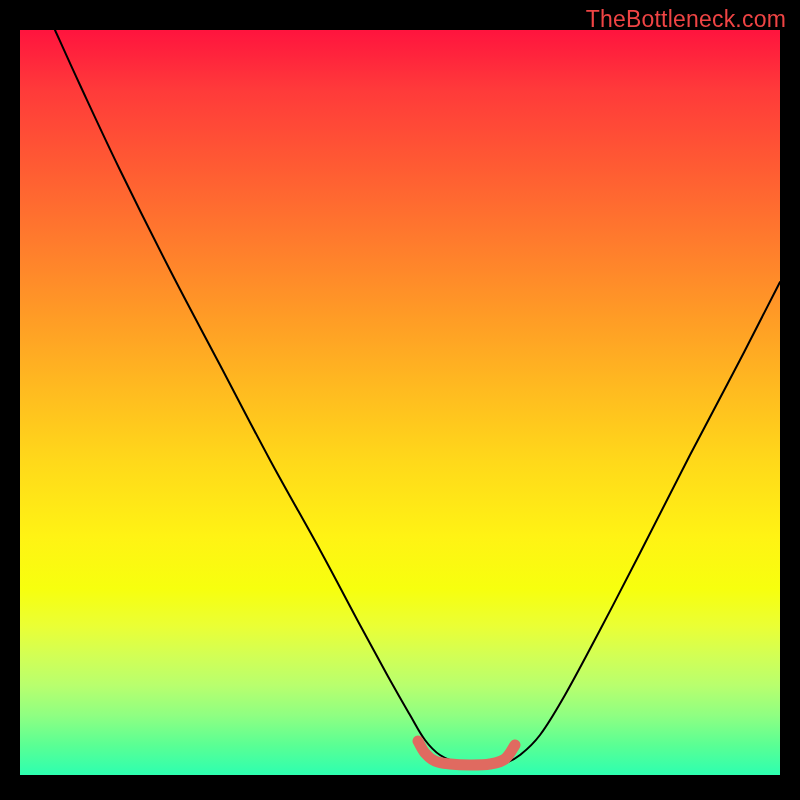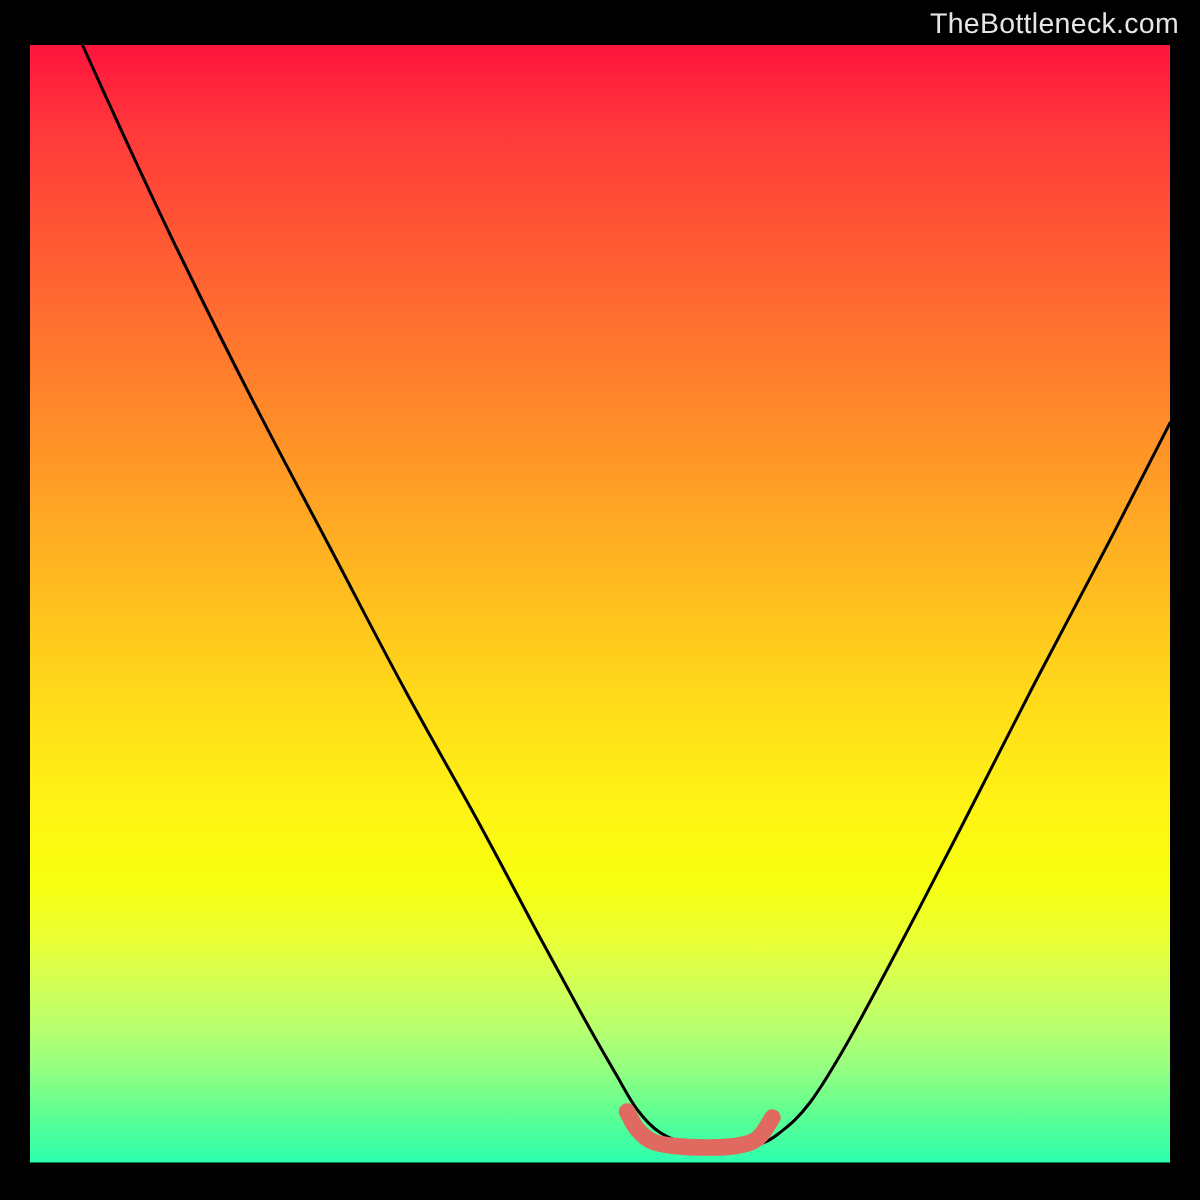--- a/index.html
+++ b/index.html
@@ -45,22 +45,22 @@
     position: absolute;
     left: 0;
     top: 0;
     width: 760px;
     height: 745px;
   }
   .watermark {
     position: absolute;
     top: 6px;
     right: 14px;
-    color: #e5e5e5;
-    font-size: 19px;
+    color: #ef4444;
+    font-size: 23px;
     font-weight: 400;
     letter-spacing: 0.2px;
     user-select: none;
   }
 </style>
 </head>
 <body>
 
 <div class="stage">
 

